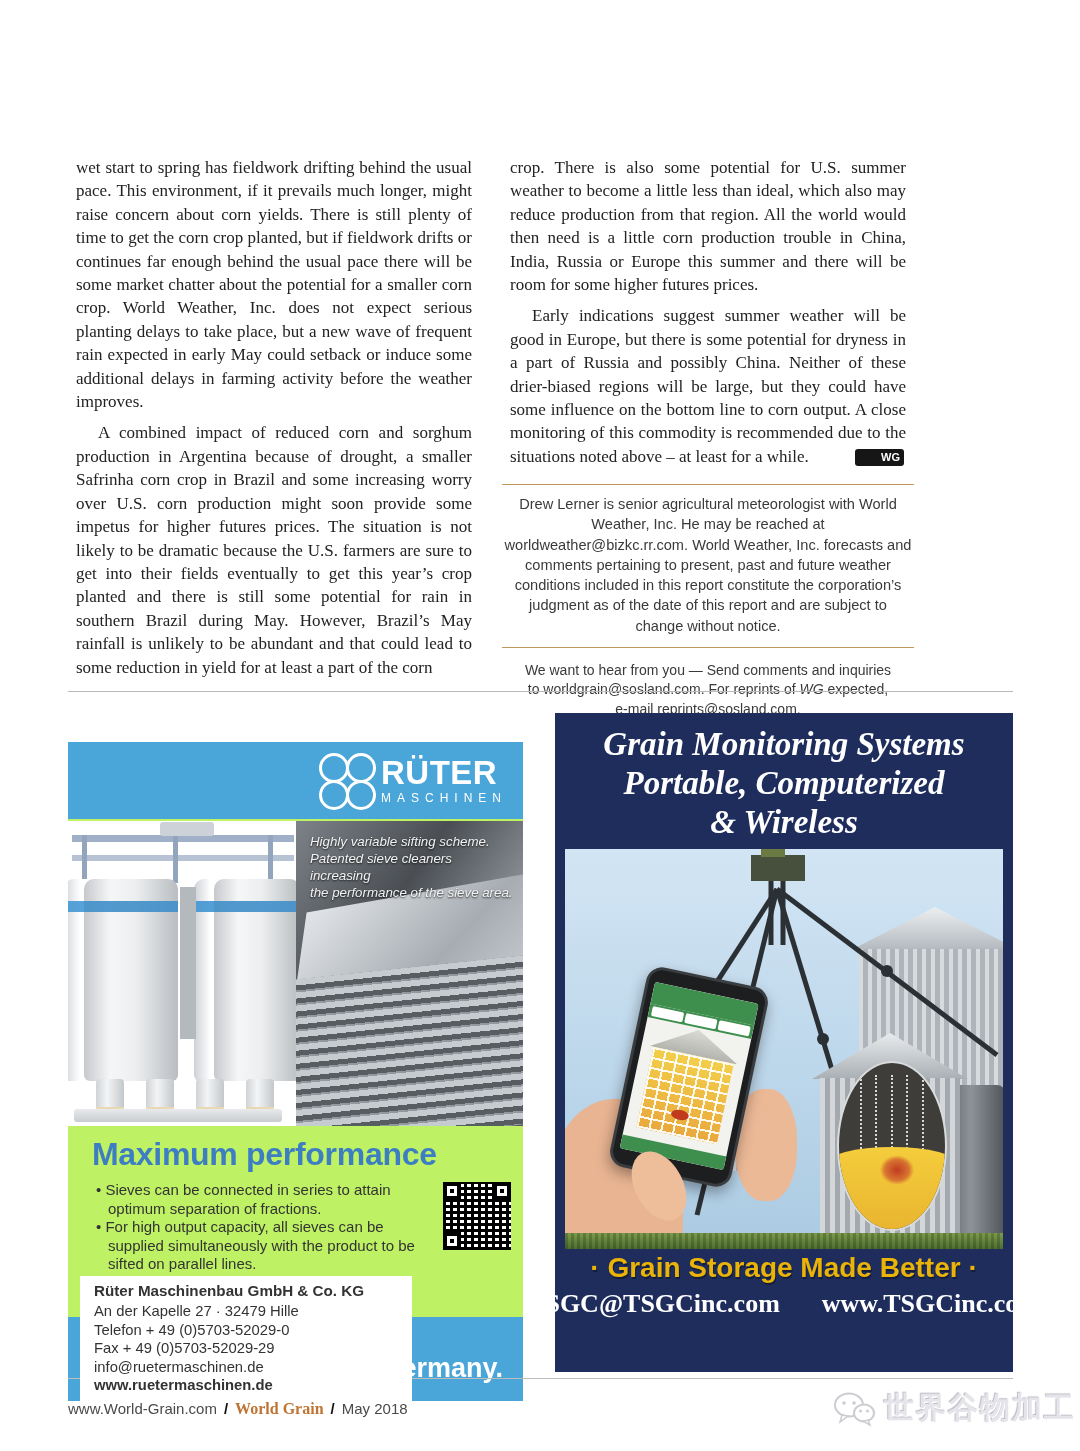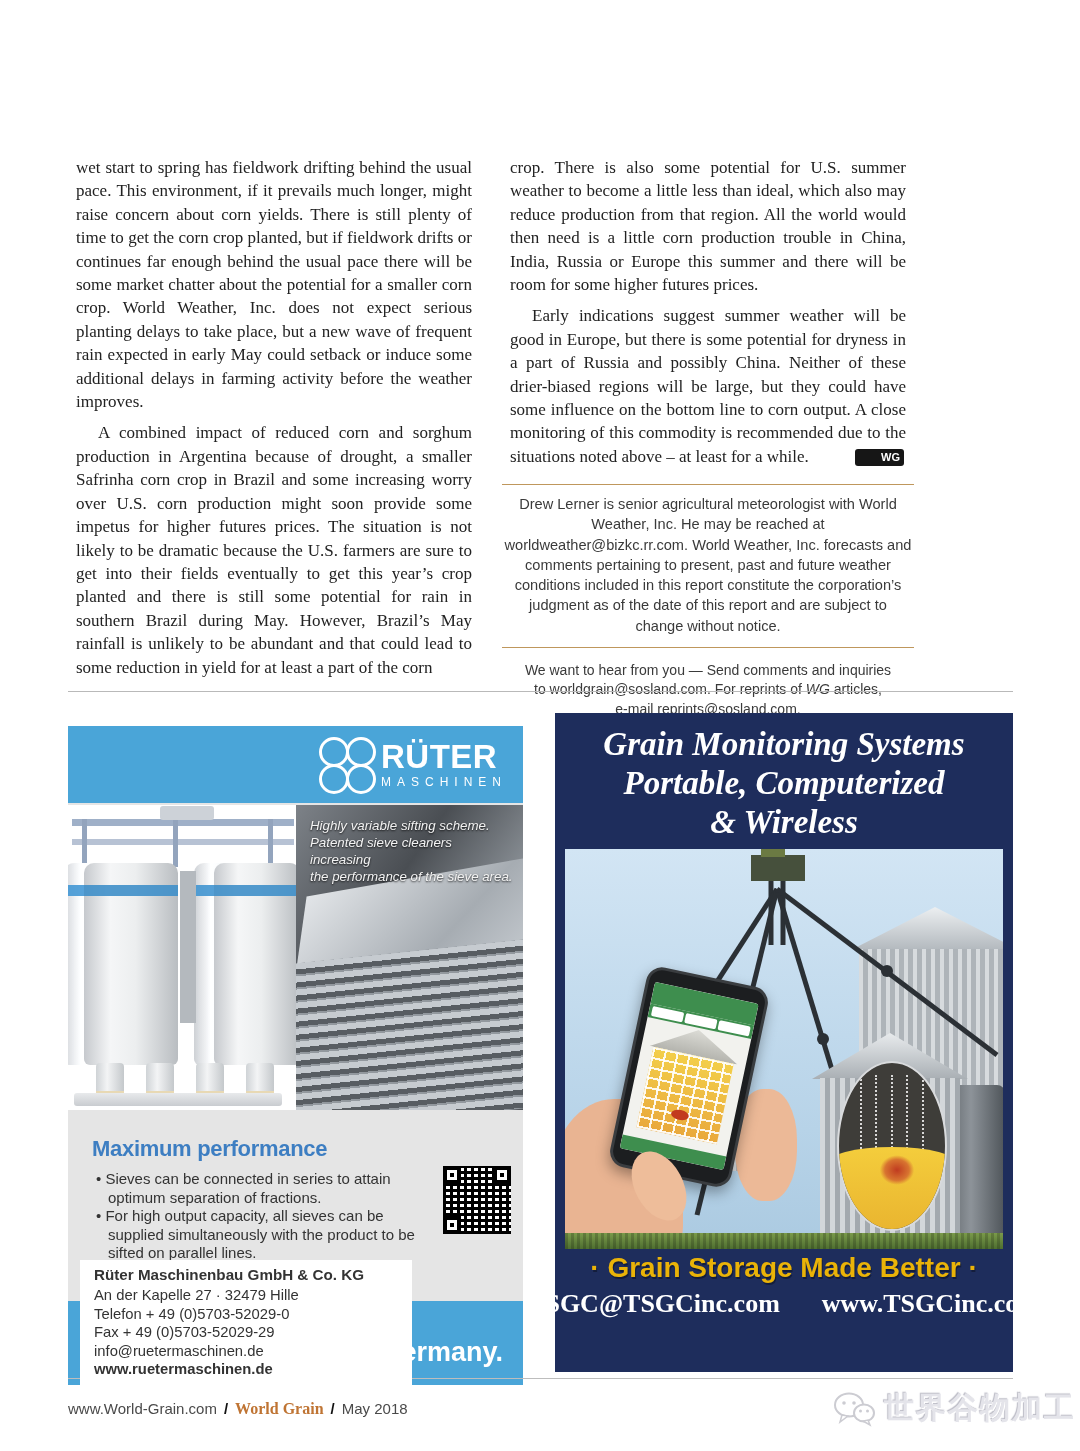--- a/index.html
+++ b/index.html
@@ -18,22 +18,22 @@
   .bio{margin-top:16px;border-top:1px solid #bf975c;border-bottom:1px solid #bf975c;
        padding:9px 2px 11px;font-family:"Liberation Sans",sans-serif;font-size:14.6px;
        line-height:20.2px;text-align:center;color:#3a3a3a;}
   .feedback{margin-top:13px;font-family:"Liberation Sans",sans-serif;font-size:14px;
             line-height:19.5px;text-align:center;color:#3a3a3a;}
   .feedback .wg-it{font-style:italic;}
 
   .ads-divider{position:absolute;top:691px;left:68px;width:945px;height:1px;background:#b9b9b9;}
 
   
-  .ad-rueter{position:absolute;top:726px;left:68px;width:455px;height:659px;
-             font-family:"Liberation Sans",sans-serif;background:#e5e5e5;}
+  .ad-rueter{position:absolute;top:742px;left:68px;width:455px;height:659px;
+             font-family:"Liberation Sans",sans-serif;background:#bef264;}
   .rueter-header{position:absolute;top:0;left:0;right:0;height:77px;background:#4aa5d8;}
   .rueter-logo{position:absolute;right:16px;top:11px;display:flex;align-items:center;gap:9px;}
   .rl-circles{display:grid;grid-template-columns:26px 26px;grid-template-rows:26px 26px;gap:1px;}
   .rl-circles b{display:block;width:24px;height:24px;border:3px solid #fff;border-radius:50%;}
   .rl-text{color:#fff;line-height:1;}
   .rl-brand{font-size:33px;font-weight:bold;letter-spacing:.5px;}
   .rl-sub{font-size:12px;letter-spacing:6px;margin-top:3px;}
   .rueter-photo{position:absolute;top:79px;left:0;right:0;height:305px;display:flex;}
   .rp-left{width:228px;background:#fff;position:relative;overflow:hidden;}
   .rp-right{flex:1;position:relative;overflow:hidden;
@@ -55,21 +55,21 @@
        background:linear-gradient(90deg,#c6c9cd 0,#f5f6f7 28%,#eceeef 55%,#b9bdc1 100%);}
   .cyl .stripe{margin-top:22px;height:11px;background:#3f8fc9;opacity:.9;}
   .m-gapcol{position:absolute;top:66px;left:112px;width:16px;height:152px;background:#b4b9be;}
   .outlet{position:absolute;top:258px;width:28px;height:40px;border-radius:4px 4px 8px 8px;
           background:linear-gradient(90deg,#cfd3d6,#f3f4f5 40%,#c4c8cb);}
   .outlet::after{content:"";position:absolute;bottom:0;left:0;right:0;height:12px;
                  background:#e8d9b4;border-radius:0 0 6px 6px;}
   .m-base{position:absolute;bottom:4px;left:6px;right:14px;height:13px;border-radius:3px;
           background:linear-gradient(#e8eaec,#c9ccd0);}
   .rueter-info{position:absolute;top:384px;left:0;right:0;height:150px;}
-  .rueter-headline{margin:26px 0 8px 24px;font-size:22px;font-weight:bold;color:#3d7ec2;letter-spacing:-.3px;}
+  .rueter-headline{margin:10px 0 8px 24px;font-size:32px;font-weight:bold;color:#3d7ec2;letter-spacing:-.3px;}
   .rueter-bullets{margin:0 0 0 28px;padding:0;width:332px;list-style:none;
                   font-size:15px;line-height:18.6px;color:#333;}
   .rueter-bullets li{padding-left:12px;text-indent:-12px;}
   .qr{position:absolute;right:12px;top:56px;width:68px;height:68px;background:
       repeating-linear-gradient(0deg,#000 0 3px,transparent 3px 6px),
       repeating-linear-gradient(90deg,#000 0 3px,#fff 3px 7px);}
   .qr i{position:absolute;width:18px;height:18px;border:4px solid #000;background:#fff;box-sizing:border-box;}
   .qr i::before{content:"";position:absolute;left:3px;top:3px;width:4px;height:4px;background:#000;}
   .qr .tl{left:0;top:0;} .qr .tr{right:0;top:0;} .qr .bl{left:0;bottom:0;}
   .rueter-band{position:absolute;left:0;right:0;bottom:0;height:84px;background:#4aa5d8;}
@@ -178,21 +178,21 @@
       <p class="indent p-rel">
         <span>Early indications suggest summer weather will be good in Europe, but there is some potential for dryness in a part of Russia and possibly China. Neither of these drier-biased regions will be large, but they could have some influence on the bottom line to corn output. A close monitoring of this commodity is recommended due to the situations noted above – at least for a while.</span>
         <span class="wg-badge">WG</span>
       </p>
       <div class="bio">Drew Lerner is senior agricultural meteorologist with World Weather, Inc. He may be reached at worldweather@bizkc.rr.com. World Weather, Inc. forecasts and comments pertaining to present, past and future weather conditions included in this report constitute the corporation’s judgment as of the date of this report and are subject to change without notice.</div>
       <div class="feedback">
         <div>We want to hear from you — Send comments and inquiries</div>
         <div>
           <span>to worldgrain@sosland.com. For reprints of</span>
           <span class="wg-it">WG</span>
-          <span>articles,</span>
+          <span>expected,</span>
         </div>
         <div>e-mail reprints@sosland.com.</div>
       </div>
     </div>
   </div>
 
   <div class="ads-divider"></div>
 
   <div class="ad-rueter">
     <div class="rueter-header">

